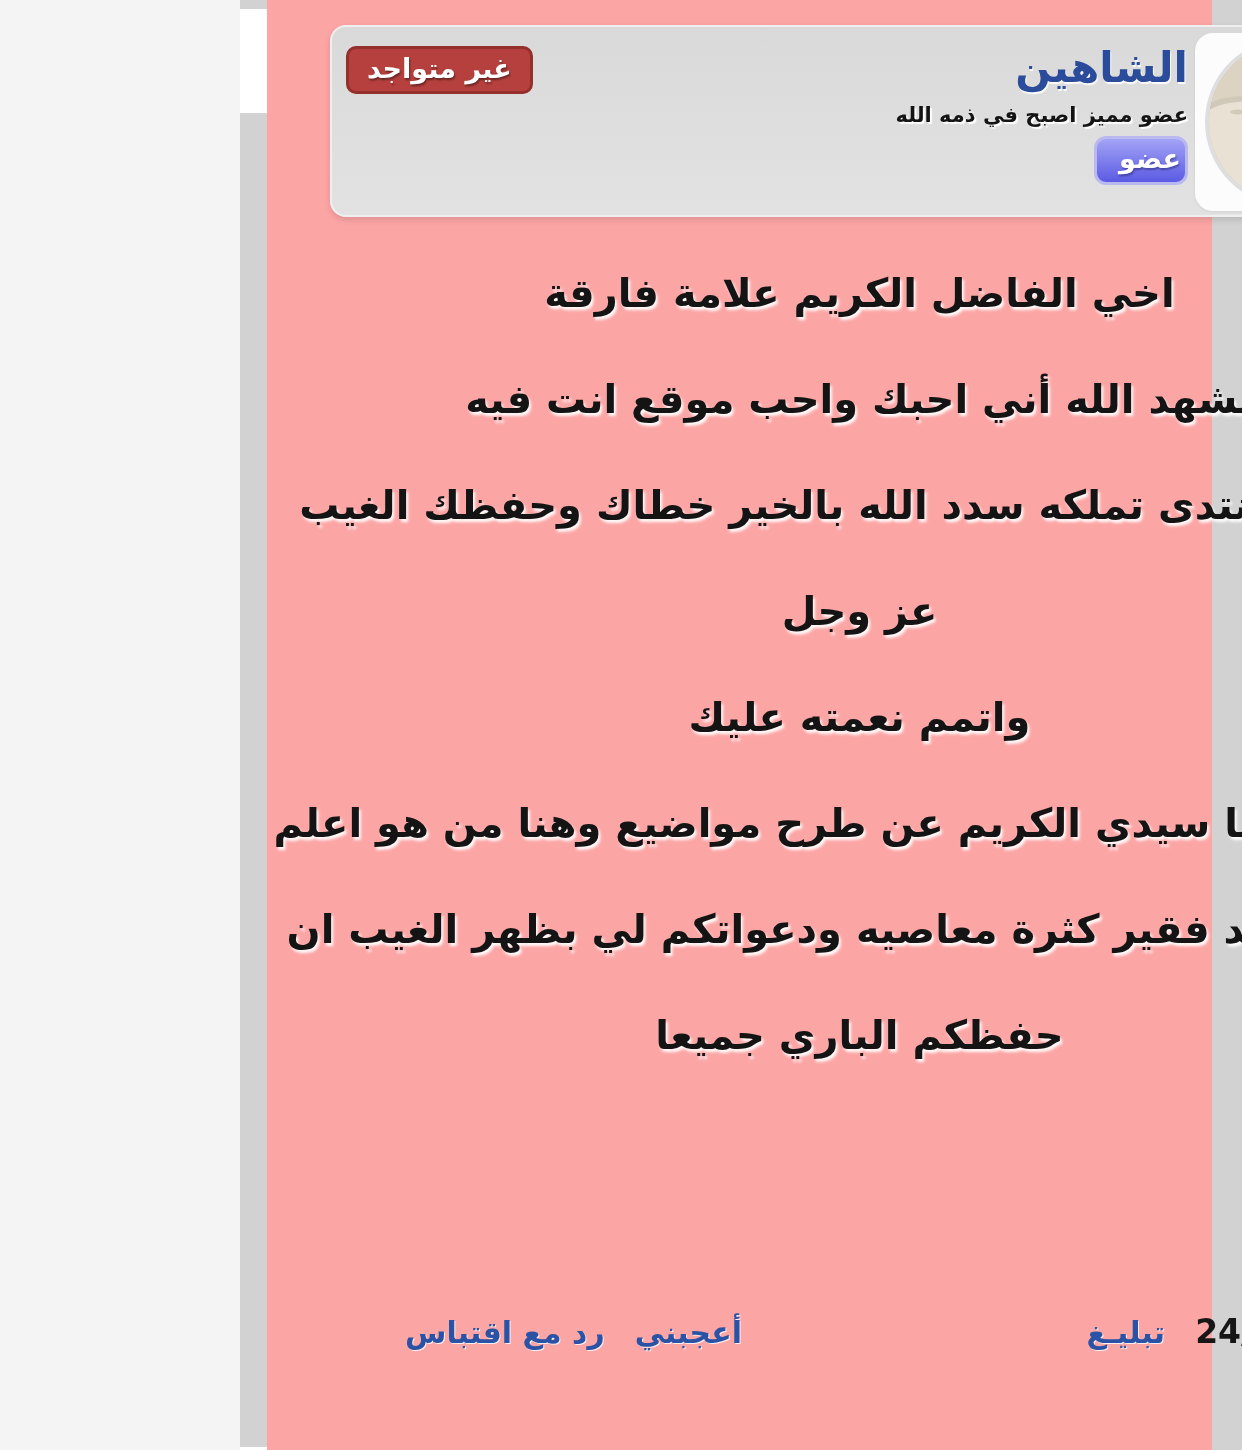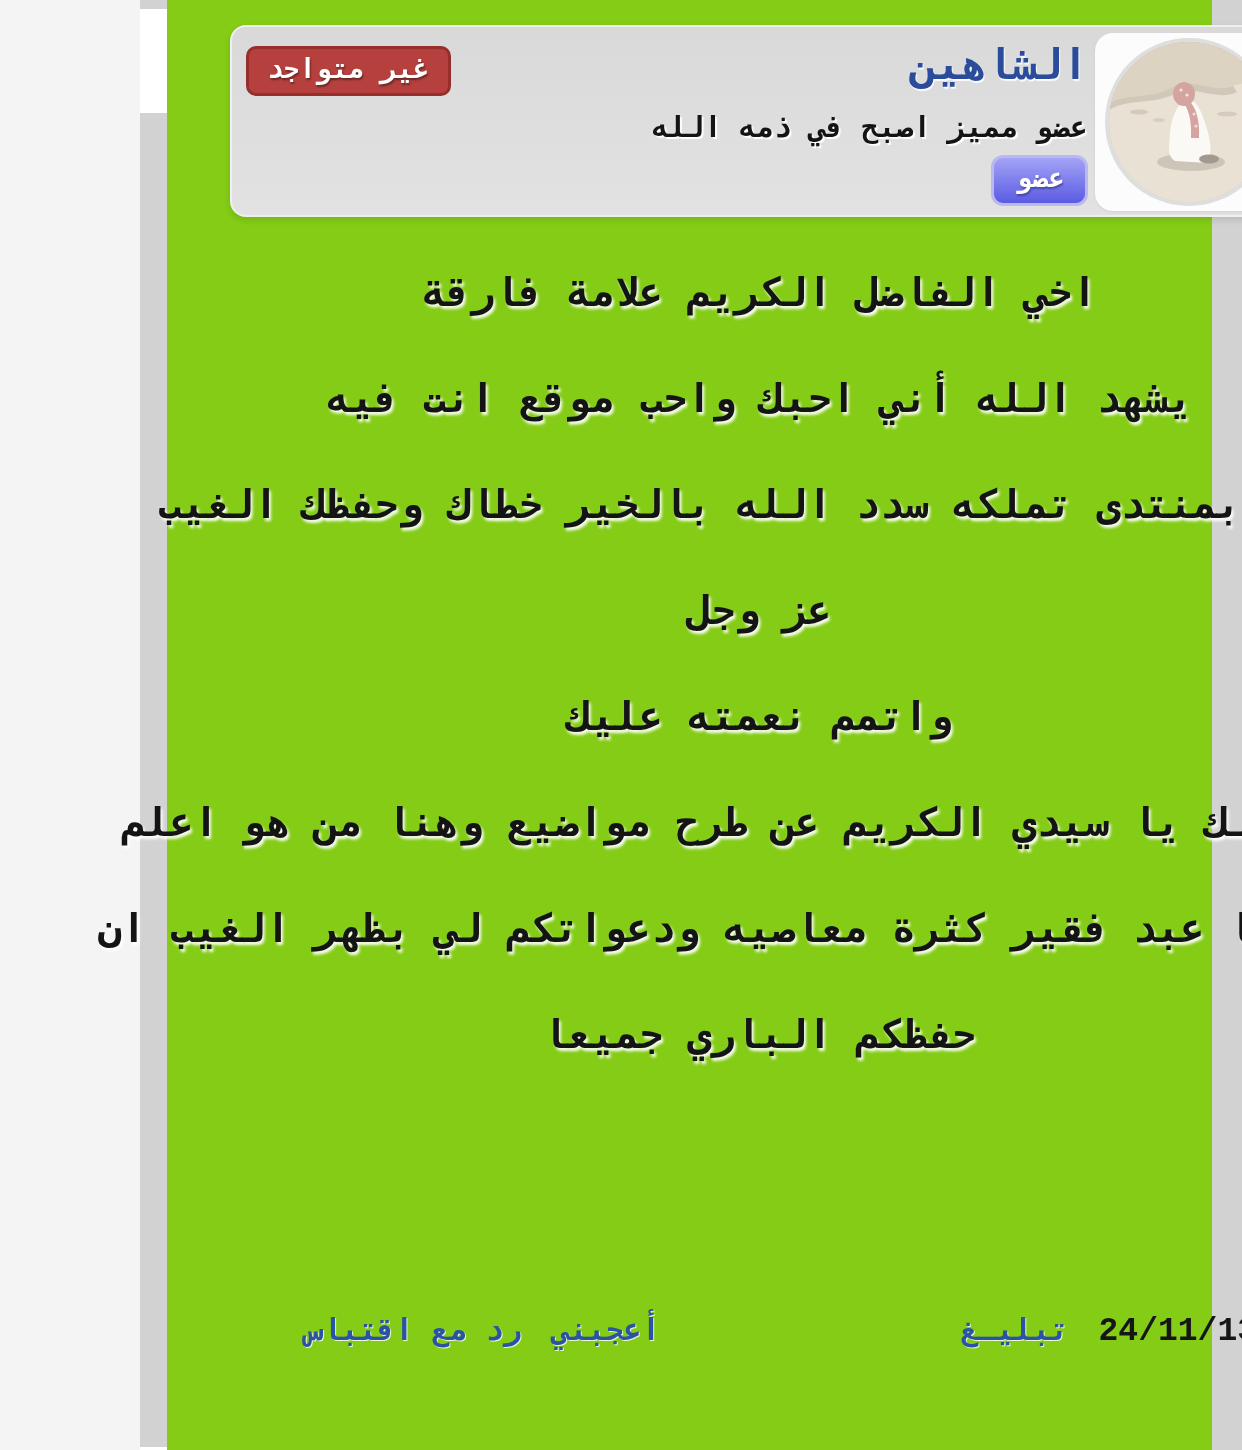--- a/index.html
+++ b/index.html
@@ -3,21 +3,21 @@
 <meta charset="utf-8">
 <style>
   html,body{margin:0;padding:0;}
   body{
     width:1242px;height:1450px;
     font-family:"DejaVu Sans",sans-serif;
     background:#f4f4f5;
     overflow:hidden;
     direction:rtl;
   }
-  .page{position:relative;width:1102px;height:1450px;background:#84cc16;font-family:Liberation Mono, monospace;}
+  .page{position:relative;width:1002px;height:1450px;background:#fca5a5;}
 
   
   .scrollbar-left{position:absolute;left:0;top:0;width:27px;height:1450px;background:#ffffff;}
   .scroll-cap{position:absolute;left:0;top:0;width:27px;height:9px;background:#d2d2d2;}
   .scroll-thumb{position:absolute;left:0;top:113px;width:27px;height:1334px;background:#d2d2d2;}
   
   .edge-right{position:absolute;right:0;top:0;width:30px;height:1450px;background:#d2d2d2;}
 
   .content{position:absolute;left:27px;top:0;width:1185px;height:1450px;}
 
@@ -48,27 +48,27 @@
     border:4px solid #dedede;overflow:hidden;background:#d9cdb6;
   }
   .avatar-circle svg{display:block;width:100%;height:100%;}
   .user-info{position:absolute;right:200px;top:16px;text-align:right;direction:rtl;}
   .username{
     font-size:42px;font-weight:bold;color:#2b4b9b;
     text-shadow:1px 2px 1px rgba(255,255,255,0.9);
     cursor:pointer;line-height:1.2;
   }
   .user-title{
-    font-size:29px;font-weight:bold;color:#141414;
+    font-size:21px;font-weight:bold;color:#141414;
     text-shadow:2px 2px 1px rgba(255,255,255,0.95);
-    margin-top:20px;line-height:1.2;
+    margin-top:10px;line-height:1.2;
   }
   .member-badge{
     display:inline-block;margin-top:7px;
-    padding:4px 20px 8px 22px;
+    padding:4px 4px 8px 22px;
     background:linear-gradient(#a3a3f6,#5b5be4);
     border:3px solid #b9b9f0;border-radius:12px;
     color:#ffffff;font-size:27px;font-weight:bold;
     text-shadow:1px 2px 2px rgba(40,40,120,0.55);
   }
 
   
   .post-body{position:absolute;left:0;right:0;top:240px;}
   .post-line{
     height:106px;display:flex;align-items:center;justify-content:center;

